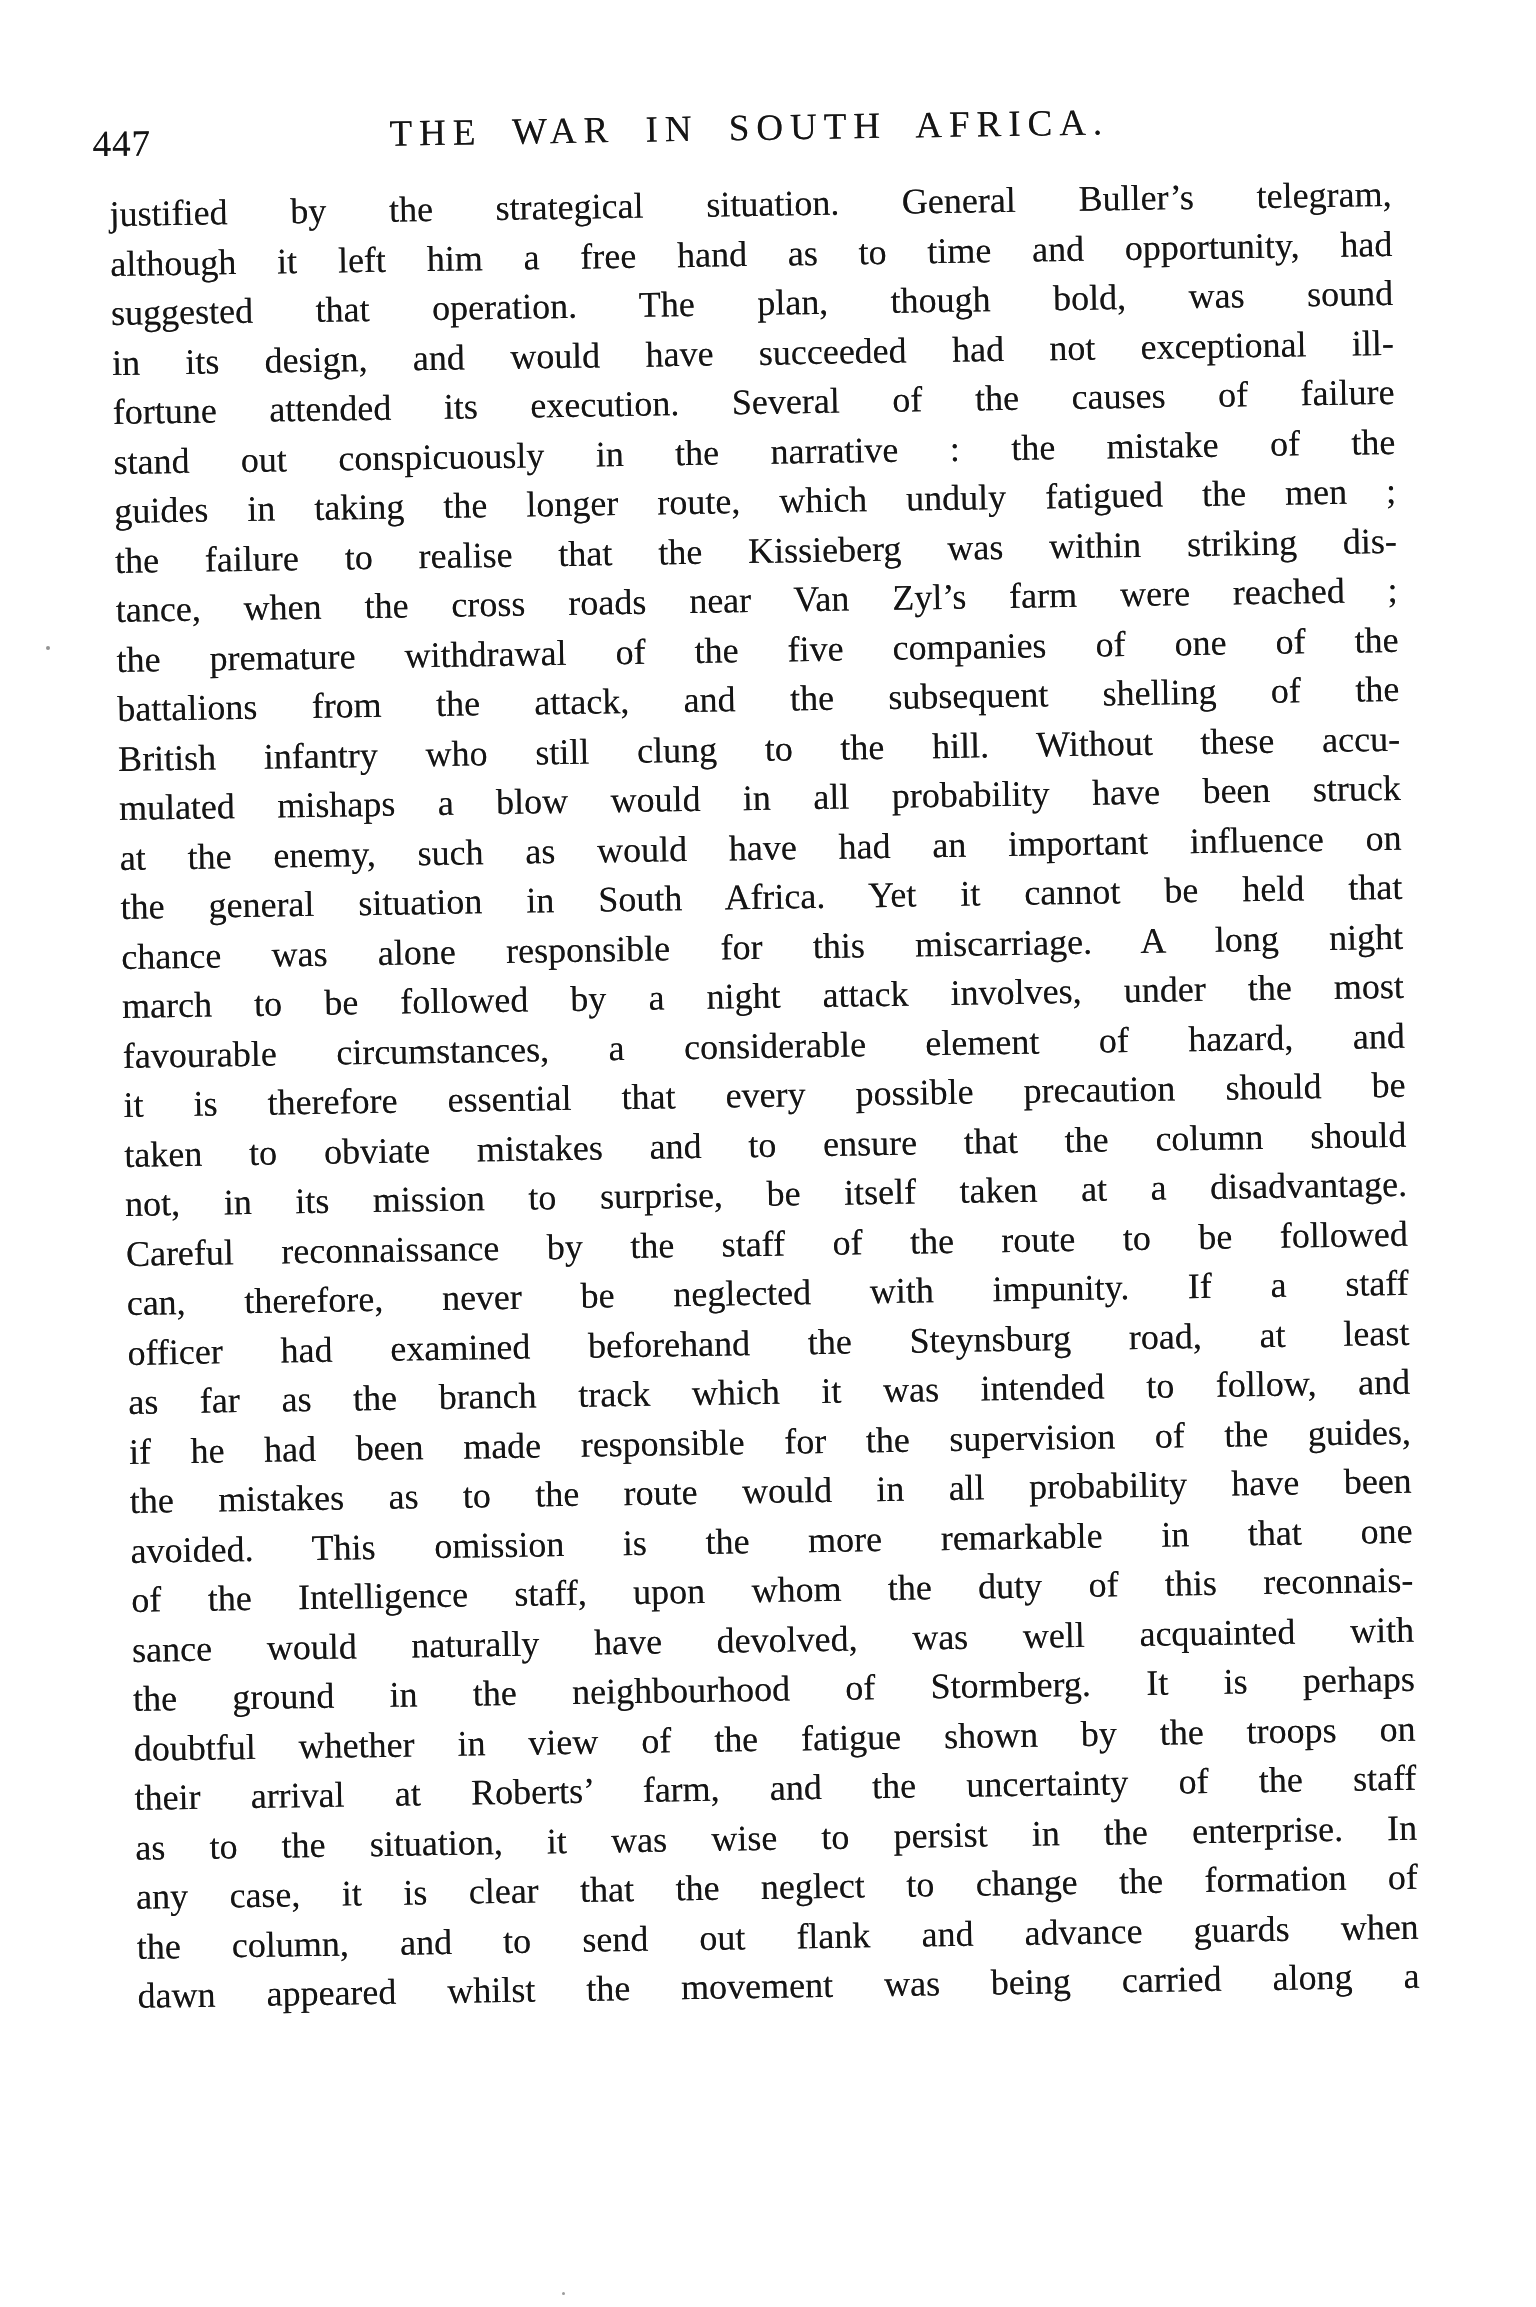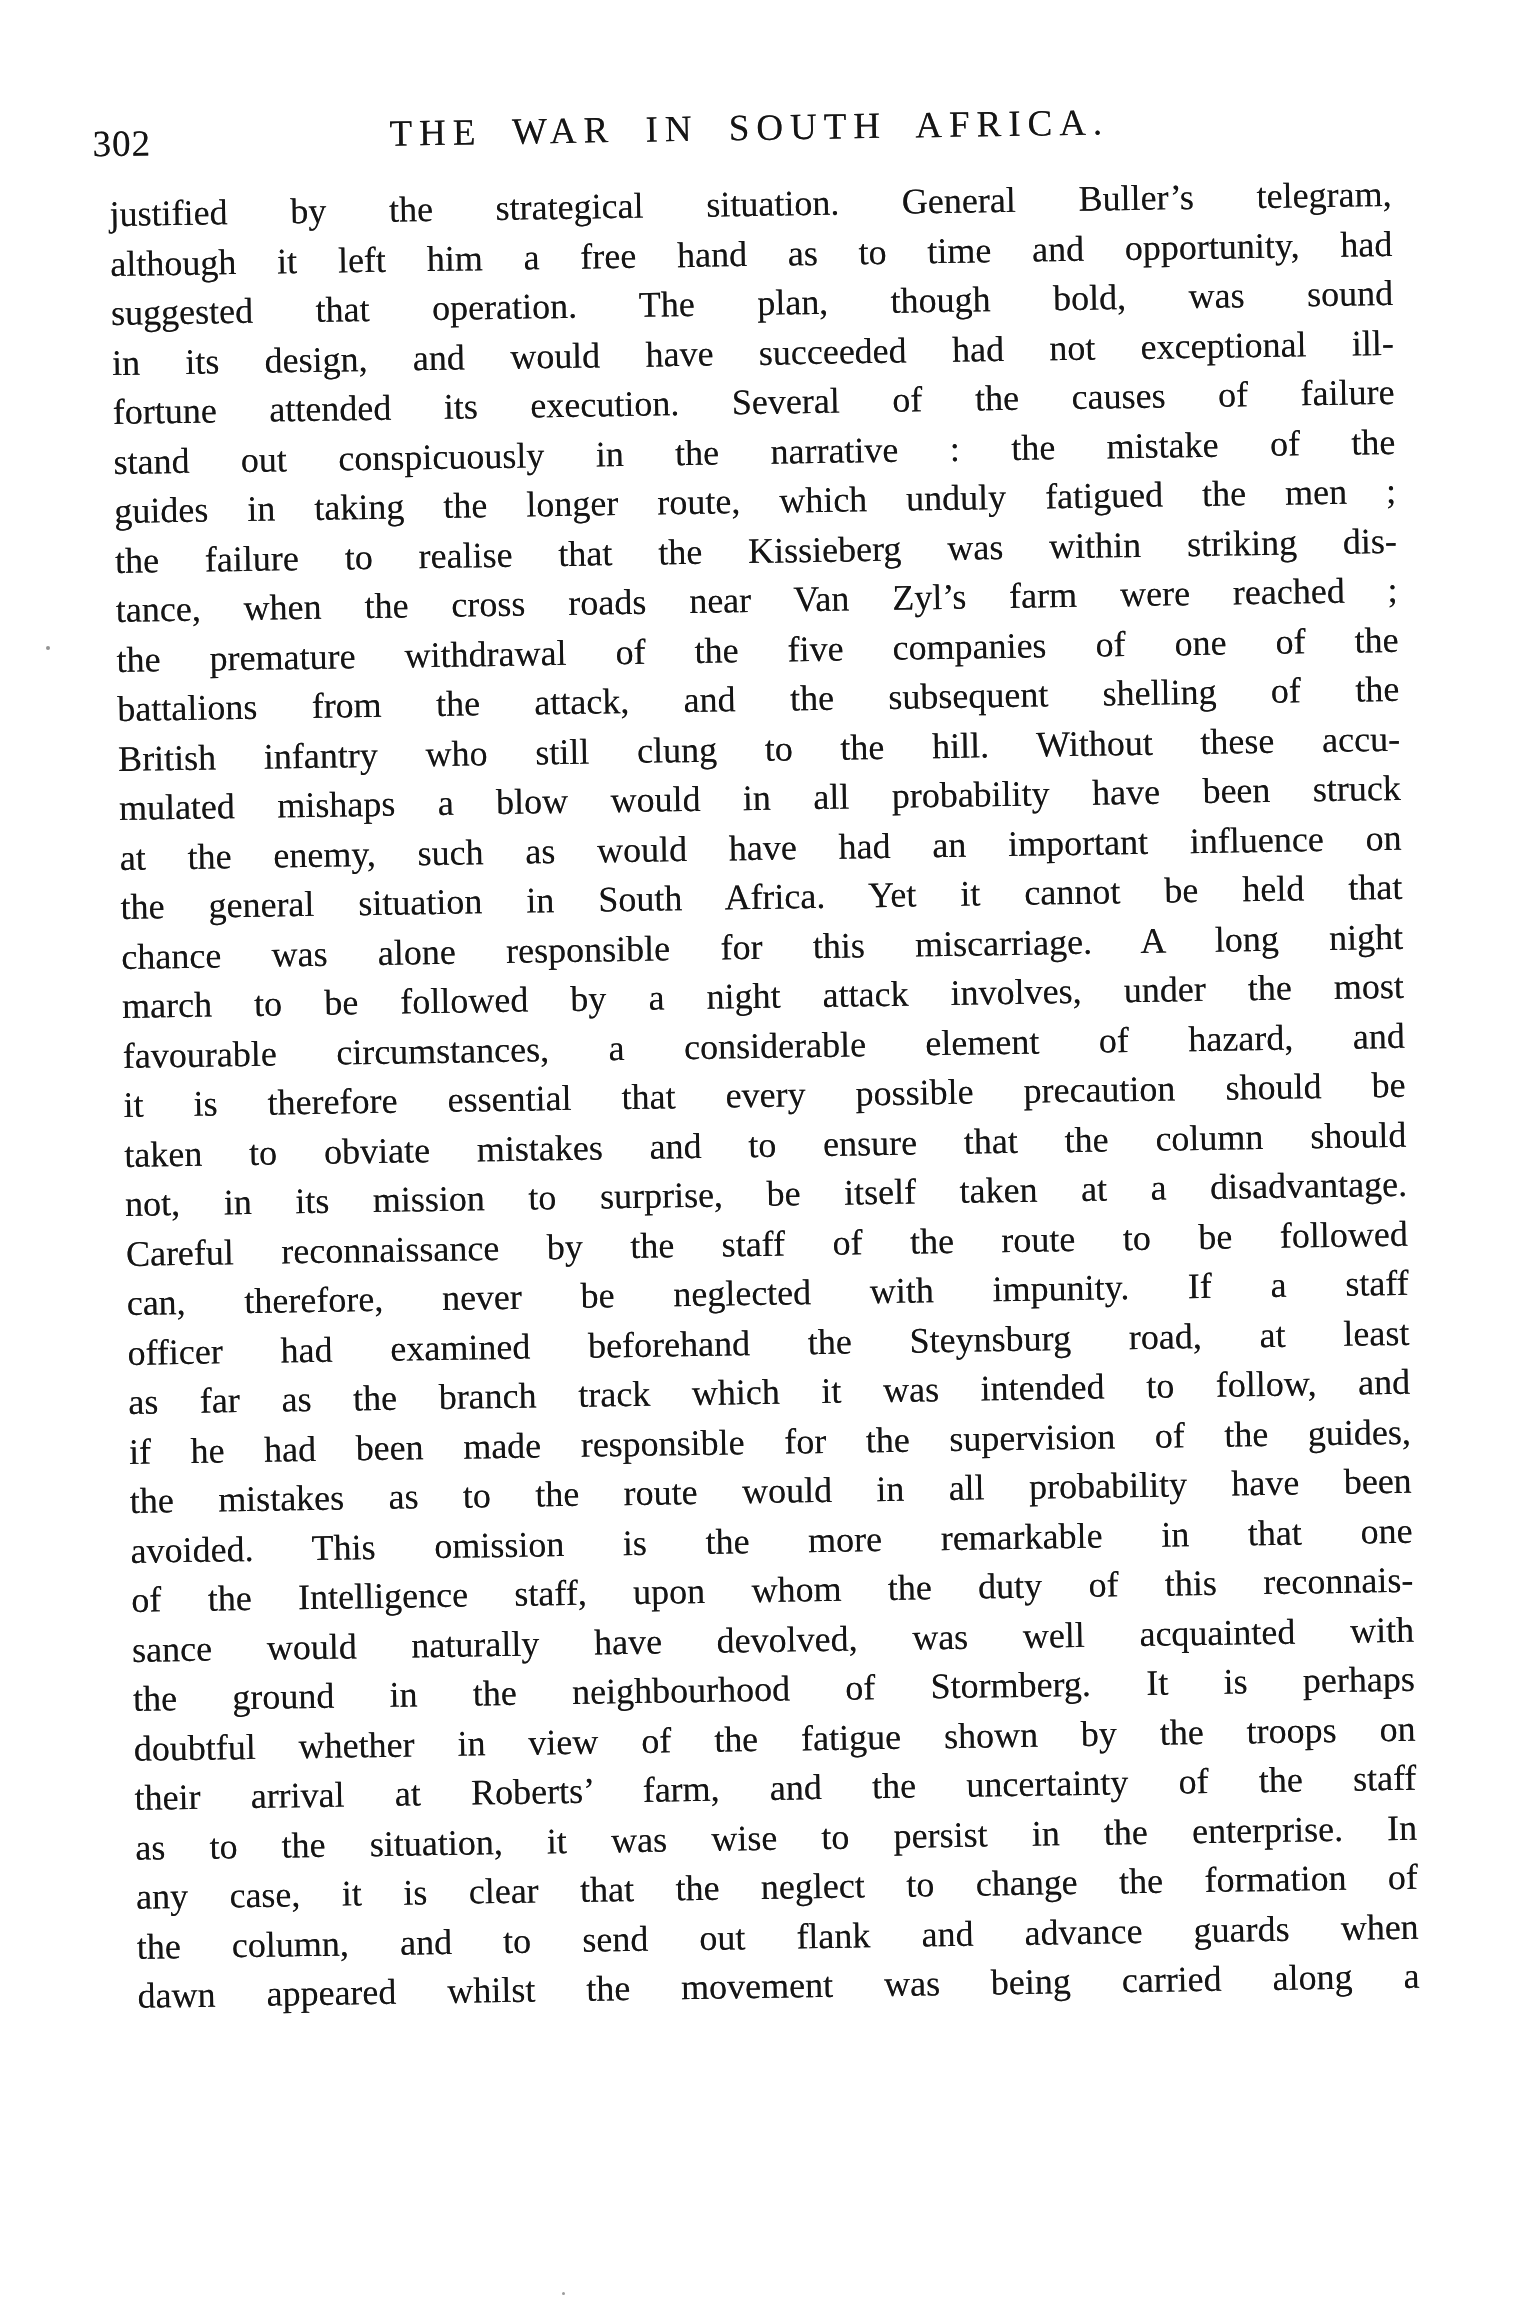--- a/index.html
+++ b/index.html
@@ -77,21 +77,21 @@
     height: 3px;
     opacity: 0.5;
   }
 </style>
 </head>
 <body>
 
 <div class="page">
   <div class="content">
     <div class="header-row">
-      <span class="page-number">302</span>
+      <span class="page-number">447</span>
       <span class="page-title">THE WAR IN SOUTH AFRICA.</span>
     </div>
     <div class="body-text">
         <div class="line">justified by the strategical situation. General Buller’s telegram,</div>
         <div class="line">although it left him a free hand as to time and opportunity, had</div>
         <div class="line">suggested that operation. The plan, though bold, was sound</div>
         <div class="line">in its design, and would have succeeded had not exceptional ill-</div>
         <div class="line">fortune attended its execution. Several of the causes of failure</div>
         <div class="line">stand out conspicuously in the narrative : the mistake of the</div>
         <div class="line">guides in taking the longer route, which unduly fatigued the men ;</div>

